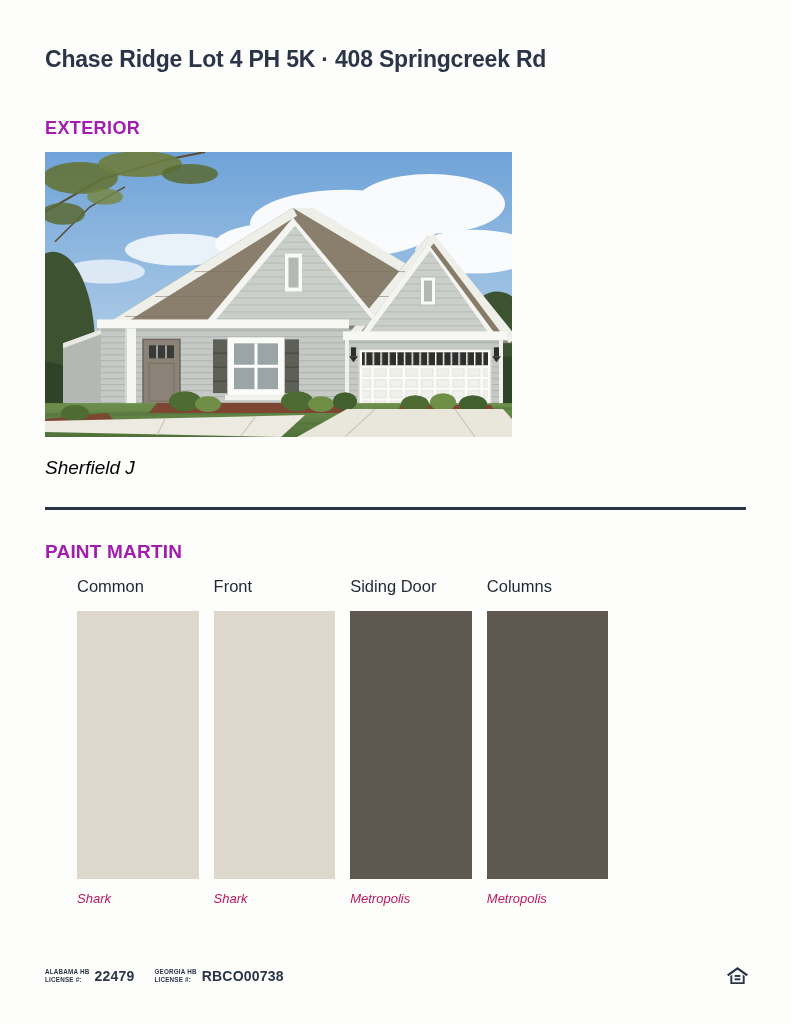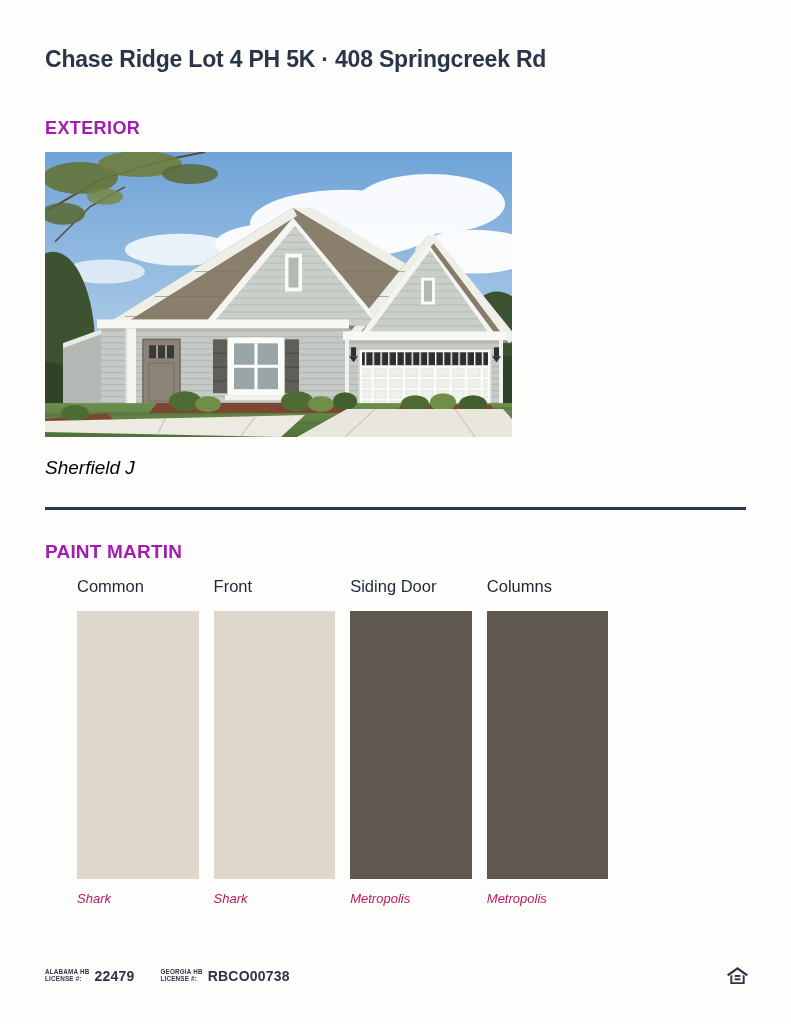--- a/index.html
+++ b/index.html
@@ -50,21 +50,21 @@
     display:grid;grid-template-columns:repeat(5,1fr);column-gap:15px;margin-left:32px;
   }
   .swatch-label{font-size:16.5px;font-weight:400;color:#1f2735;margin-bottom:15px;}
   .swatch-chip{height:268px;width:100%;}
   .swatch-name{font-size:13px;font-style:italic;font-weight:500;color:#be185d;margin-top:12px;}
   
   .footer{
     position:absolute;left:45px;right:42px;bottom:38px;
     display:flex;align-items:center;
   }
-  .license{display:flex;margin-right:26px;}
+  .license{display:flex;align-items:center;margin-right:20px;}
   .license-label{
     font-size:6.3px;font-weight:700;line-height:1.25;letter-spacing:.2px;
     color:#2b3548;text-transform:uppercase;margin-right:5px;text-align:left;
   }
   .license-number{font-size:14px;font-weight:800;color:#2b3548;letter-spacing:.2px;}
   .footer-spacer{flex:1;}
 </style>
 </head>
 <body>
 

